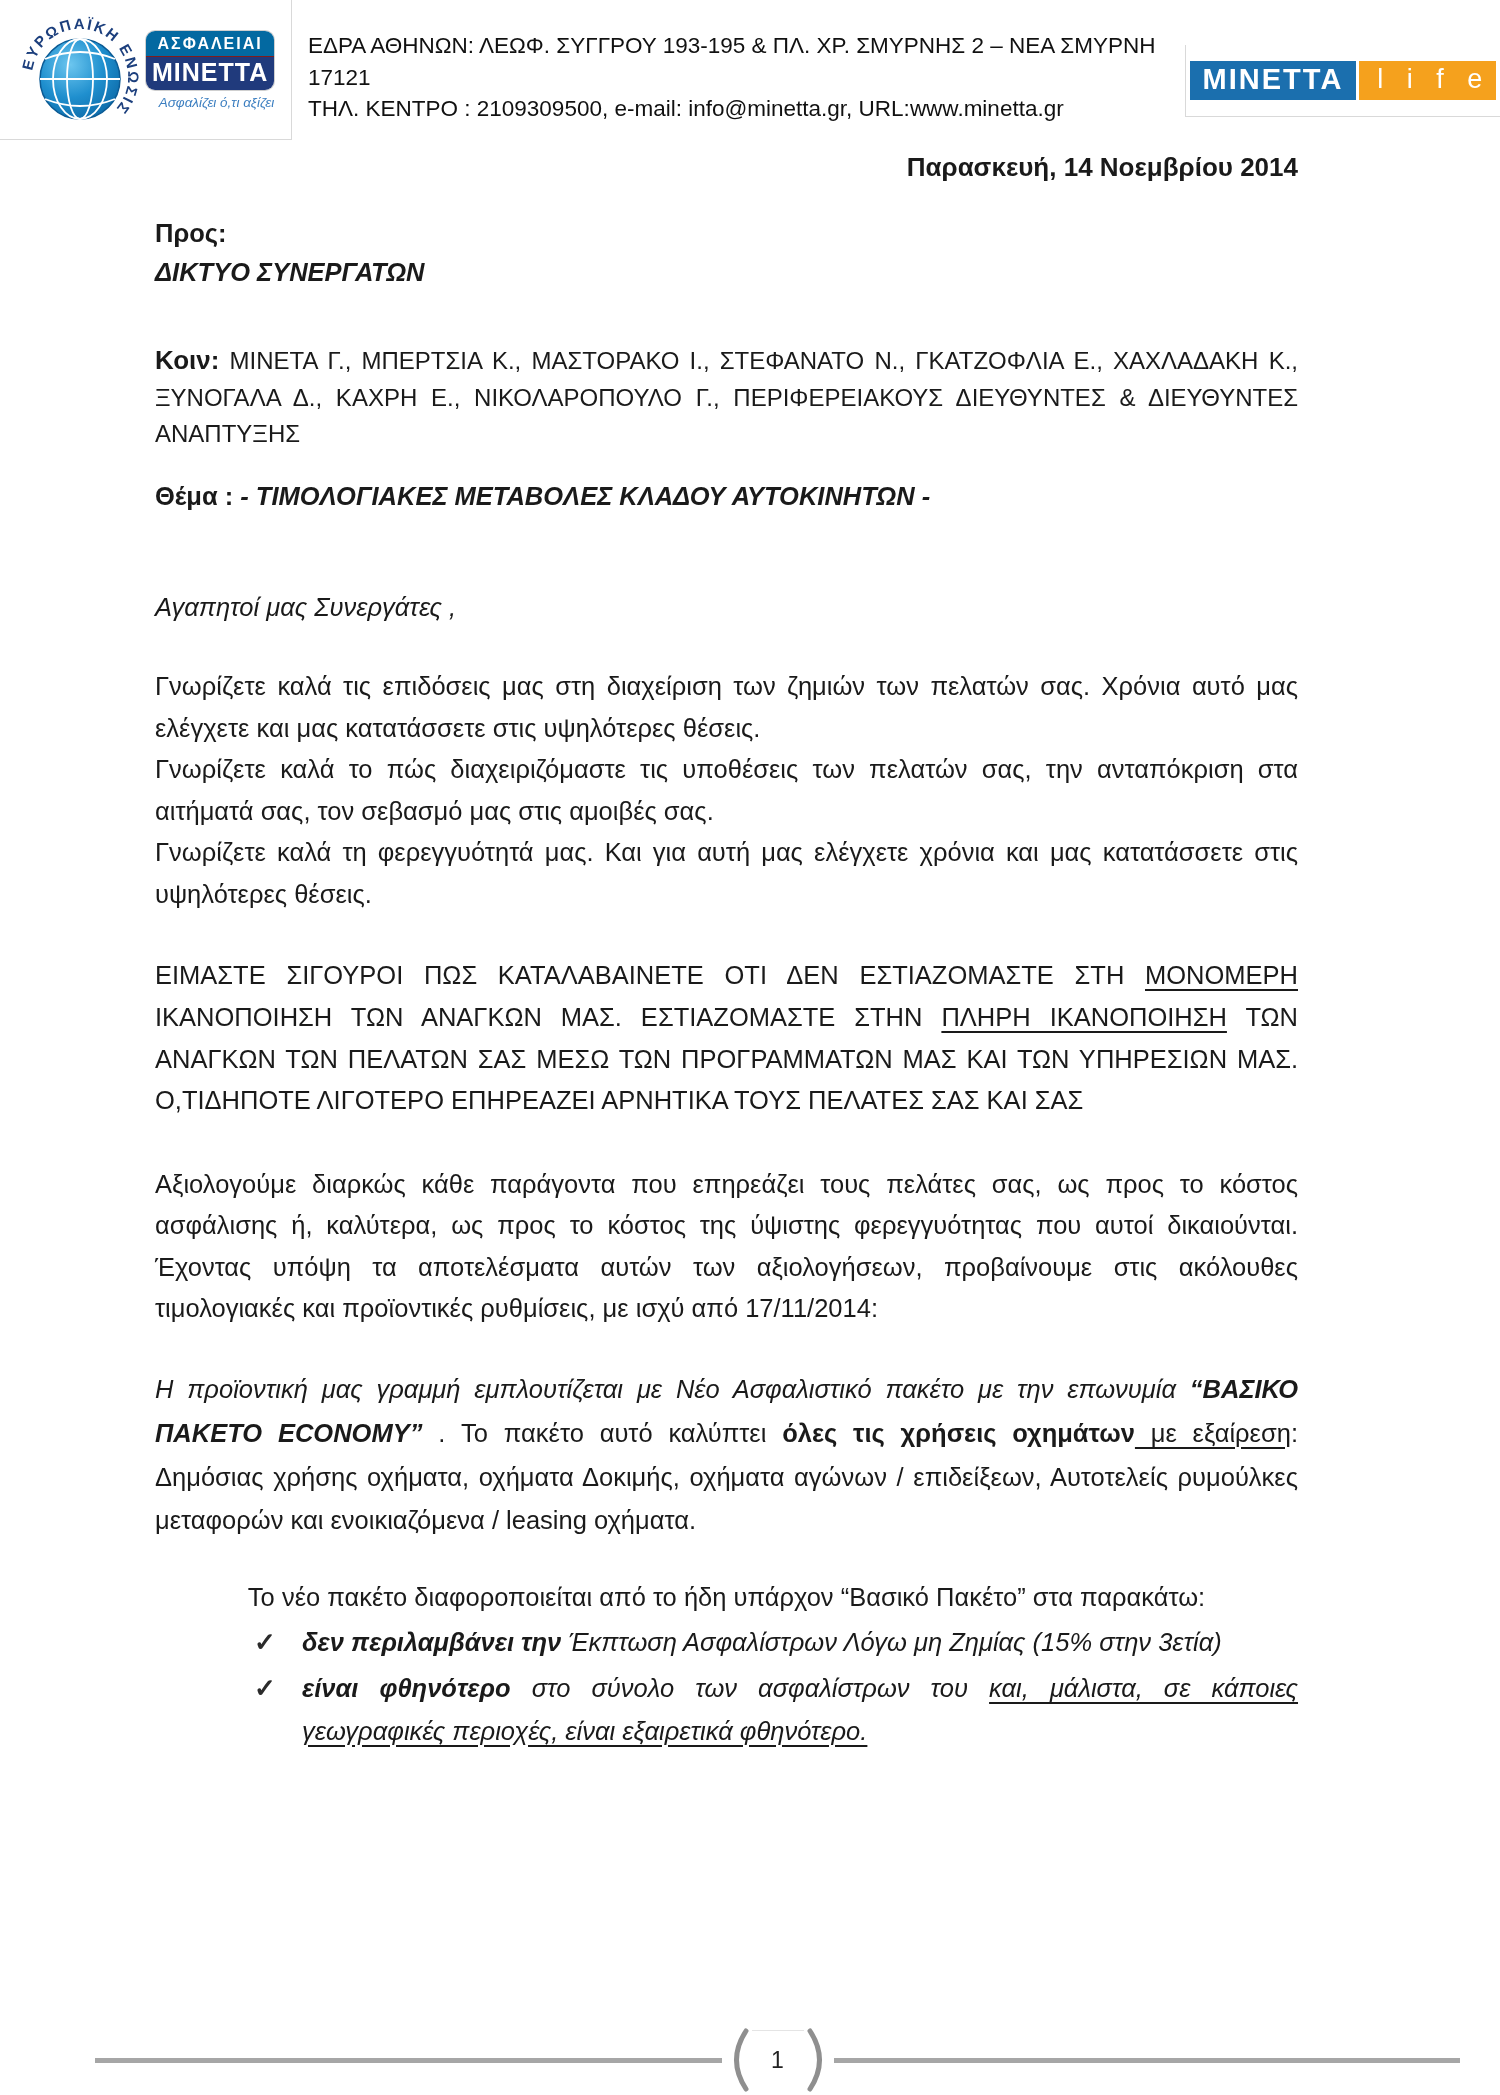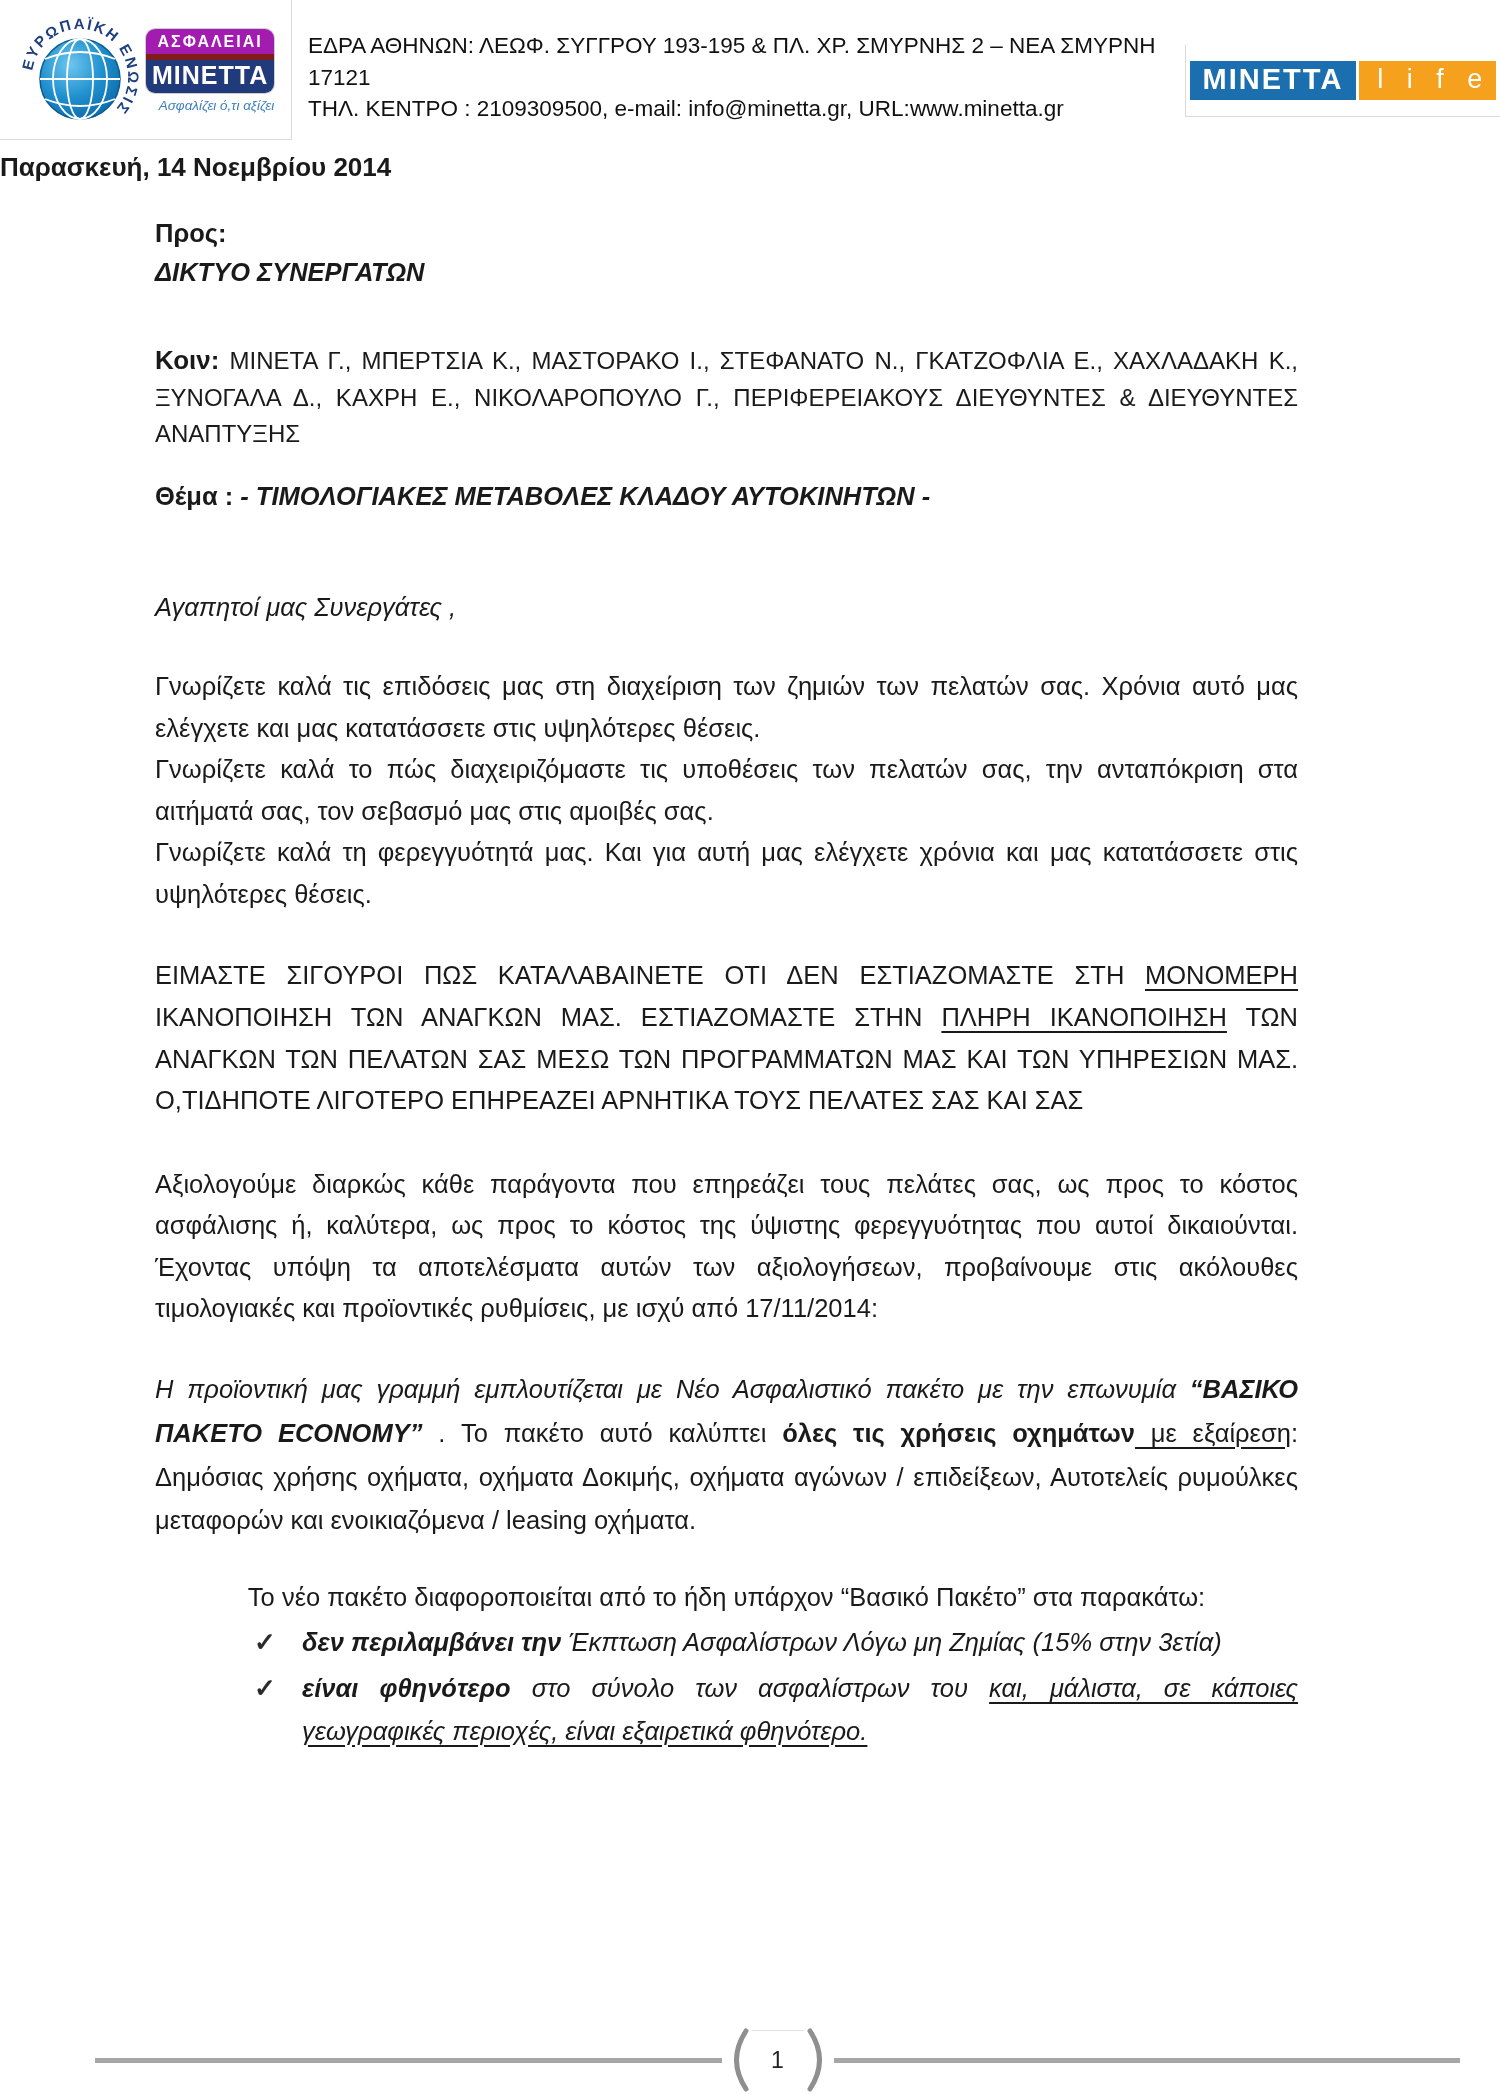--- a/index.html
+++ b/index.html
@@ -9,39 +9,39 @@
   }
   
   .header { display:flex; align-items:flex-start; }
   .logo-cell {
     box-sizing:border-box; width:292px; height:140px; padding:8px 0 6px 18px;
     border-right:1px solid #d9d9d9; border-bottom:1px solid #d9d9d9;
     display:flex; align-items:center; gap:4px; flex:none;
   }
   .badge { border-radius:9px; overflow:hidden; box-shadow:0 0 0 1px #cfcfcf; flex:none; }
   .badge-top {
-    background:#a21caf; color:#fff; font-weight:bold; font-size:16px; letter-spacing:2px;
-    text-align:center; padding:4px 9px 3px; border-bottom:6px solid #7f1d1d;
+    background:#0369a1; color:#fff; font-weight:bold; font-size:16px; letter-spacing:2px;
+    text-align:center; padding:4px 9px 3px; border-bottom:1px solid #7f1d1d;
   }
   .badge-bottom {
     background:#203a7c; color:#fff; font-weight:bold; font-size:25px; letter-spacing:1px;
     text-align:center; padding:1px 6px 3px;
   }
   .badge-tagline { color:#3b7ec0; font-style:italic; font-size:13.5px; text-align:right; margin-top:5px; }
   .header-text { padding:30px 0 0 16px; font-size:22.5px; line-height:1.4; color:#111; }
   .life-cell {
     box-sizing:border-box; margin-left:auto; margin-top:45px; width:315px; height:72px;
     border-left:1px solid #d9d9d9; border-bottom:1px solid #d9d9d9;
     display:flex; align-items:center; justify-content:center; flex:none;
   }
   .life-logo { display:flex; align-items:stretch; }
   .life-brand { background:#1b6fae; color:#fff; font-weight:bold; font-size:29px; letter-spacing:2px; padding:2px 13px 4px; }
   .life-sub  { background:#f5a11d; color:#fff; font-size:27px; letter-spacing:8px; padding:3px 6px 3px 18px; margin-left:3px; }
   
-  .date-line { margin:12px 202px 0 0; text-align:left; font-weight:bold; font-size:26px; height:32px; }
+  .date-line { margin:12px 202px 0 0; text-align:right; font-weight:bold; font-size:26px; height:32px; }
   .content { margin:0 202px 0 155px; font-size:25.5px; }
   .pros-label { margin-top:35px; font-weight:bold; }
   .pros-value { margin-top:10px; font-weight:bold; font-style:italic; }
   .cc-par { margin-top:54px; text-align:justify; font-size:24px; line-height:1.5; }
   .cc-label { font-weight:bold; font-size:26px; }
   .subject-line { margin-top:30px; font-weight:bold; }
   .subject-value { font-style:italic; }
   .salutation { margin-top:82px; font-style:italic; }
   .par { margin:0; text-align:justify; line-height:1.63; }
   .mt1 { margin-top:44px; }

